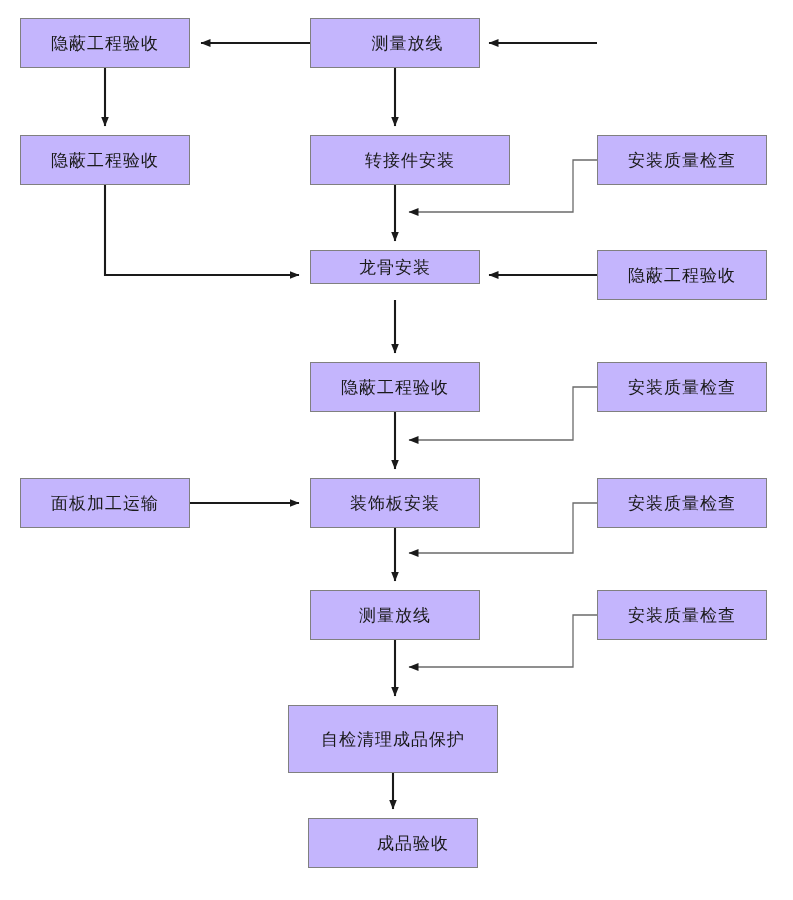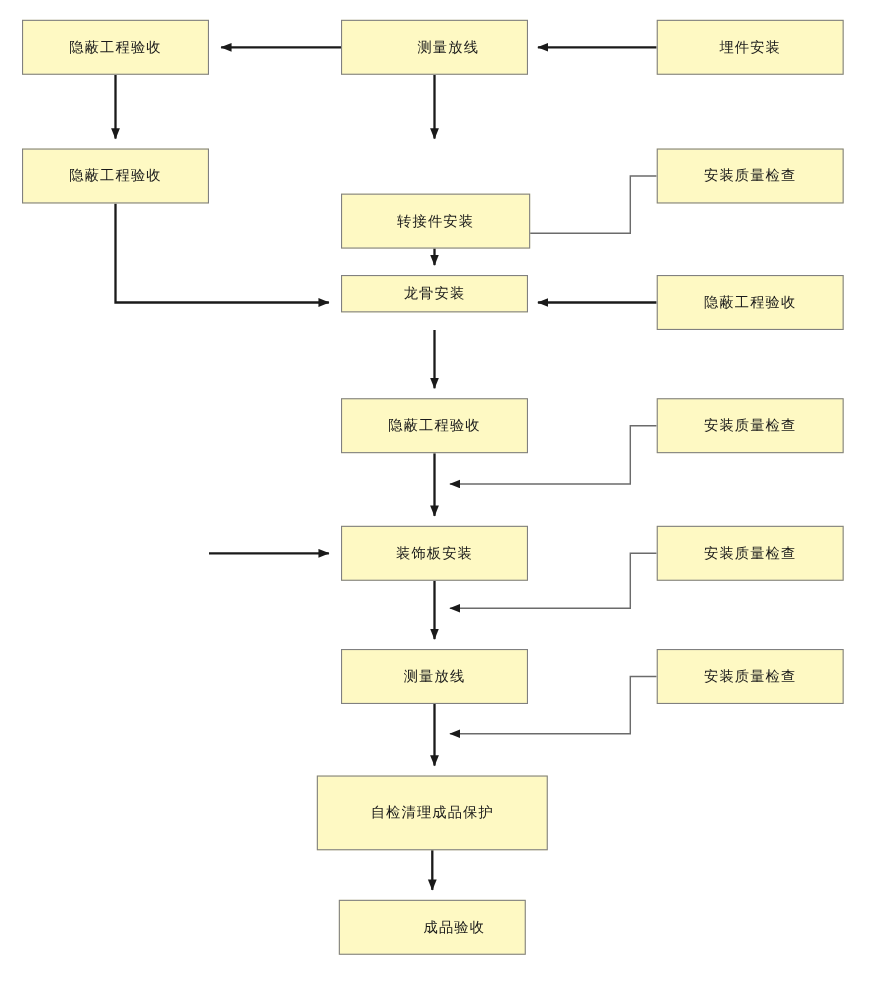--- a/index.html
+++ b/index.html
@@ -2,25 +2,25 @@
 <html><head>
 <meta charset="utf-8">
 <style>
   html,body{margin:0;padding:0;background:#ffffff;}
   body{width:793px;height:900px;font-family:"Liberation Sans","DejaVu Sans",sans-serif;}
   #stage{position:relative;width:793px;height:900px;overflow:hidden;background:#fff;}
   svg#wires{position:absolute;left:0;top:0;width:793px;height:900px;}
   .node{
     position:absolute;
     box-sizing:border-box;
-    background:#fef9c3;
+    background:#c4b5fd;
     border:1px solid #808080;
     display:flex;align-items:center;justify-content:center;
     color:#1a1a1a;
-    font-size:13px;
+    font-size:17px;
     letter-spacing:1px;
     white-space:nowrap;
     text-align:center;
   }
   .node span{pointer-events:none;}
 </style>
 </head>
 <body>
 
 <div id="stage">
@@ -75,48 +75,48 @@
       <path d="M597,615 L573,615 L573,667 L409,667" marker-end="url(#ahg)"></path>
     </g>
   </svg>
 
   <div class="node" style="left:20px;top:18px;width:170px;height:50px;">
     <span>隐蔽工程验收</span>
   </div>
   <div class="node" style="left:310px;top:18px;width:170px;height:50px;padding-left:25px;">
     <span>测量放线</span>
   </div>
-  <div class="node" style="left:597px;top:18px;width:170px;height:50px;">
-    <span>埋件安装</span>
-  </div>
 
   <div class="node" style="left:20px;top:135px;width:170px;height:50px;">
     <span>隐蔽工程验收</span>
   </div>
-  <div class="node" style="left:310px;top:135px;width:172px;height:50px;margin-top:41px;">
+  <div class="node" style="left:310px;top:135px;width:200px;height:50px;">
     <span>转接件安装</span>
   </div>
   <div class="node" style="left:597px;top:135px;width:170px;height:50px;">
     <span>安装质量检查</span>
   </div>
 
   <div class="node" style="left:310px;top:250px;width:170px;height:34px;">
     <span>龙骨安装</span>
   </div>
   <div class="node" style="left:597px;top:250px;width:170px;height:50px;">
     <span>隐蔽工程验收</span>
   </div>
 
   <div class="node" style="left:310px;top:362px;width:170px;height:50px;">
     <span>隐蔽工程验收</span>
   </div>
   <div class="node" style="left:597px;top:362px;width:170px;height:50px;">
     <span>安装质量检查</span>
   </div>
 
+  <div class="node" style="left:20px;top:478px;width:170px;height:50px;">
+    <span>面板加工运输</span>
+  </div>
   <div class="node" style="left:310px;top:478px;width:170px;height:50px;">
     <span>装饰板安装</span>
   </div>
   <div class="node" style="left:597px;top:478px;width:170px;height:50px;">
     <span>安装质量检查</span>
   </div>
 
   <div class="node" style="left:310px;top:590px;width:170px;height:50px;">
     <span>测量放线</span>
   </div>

